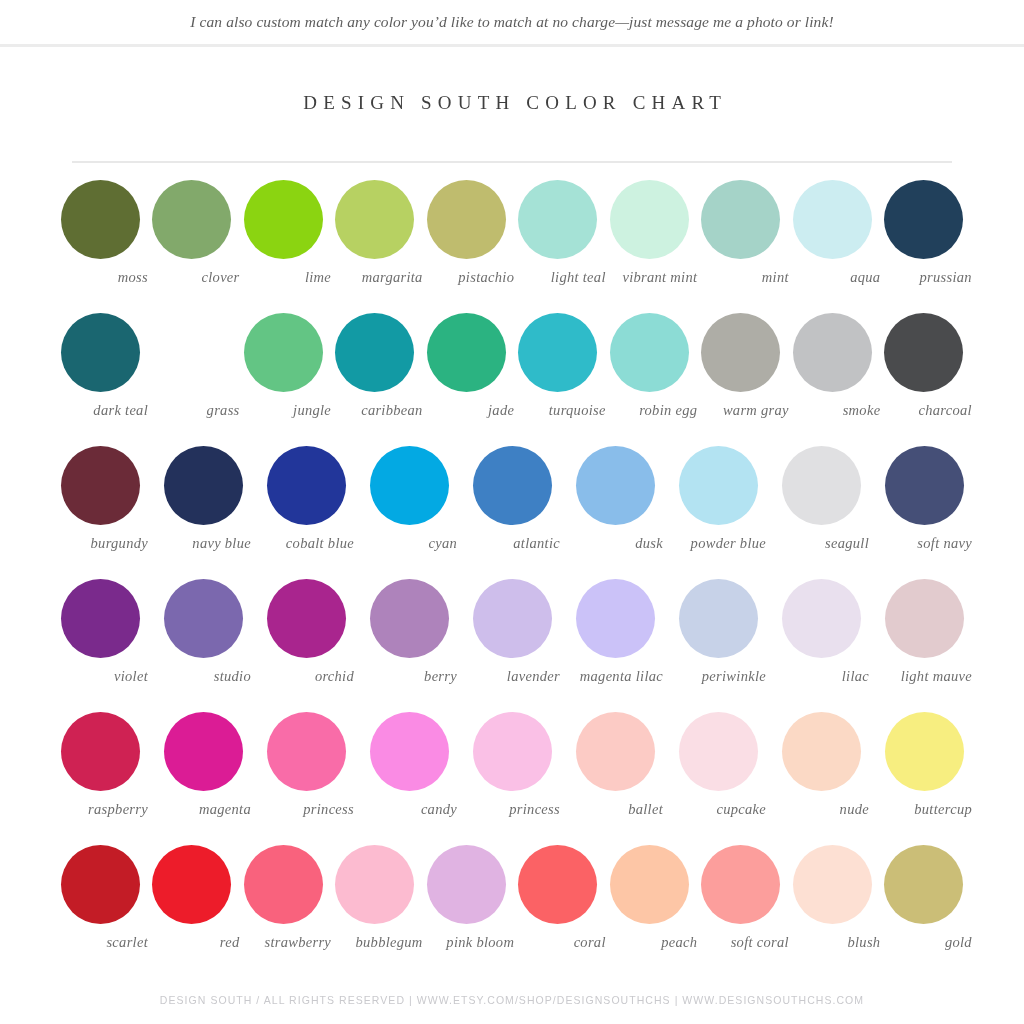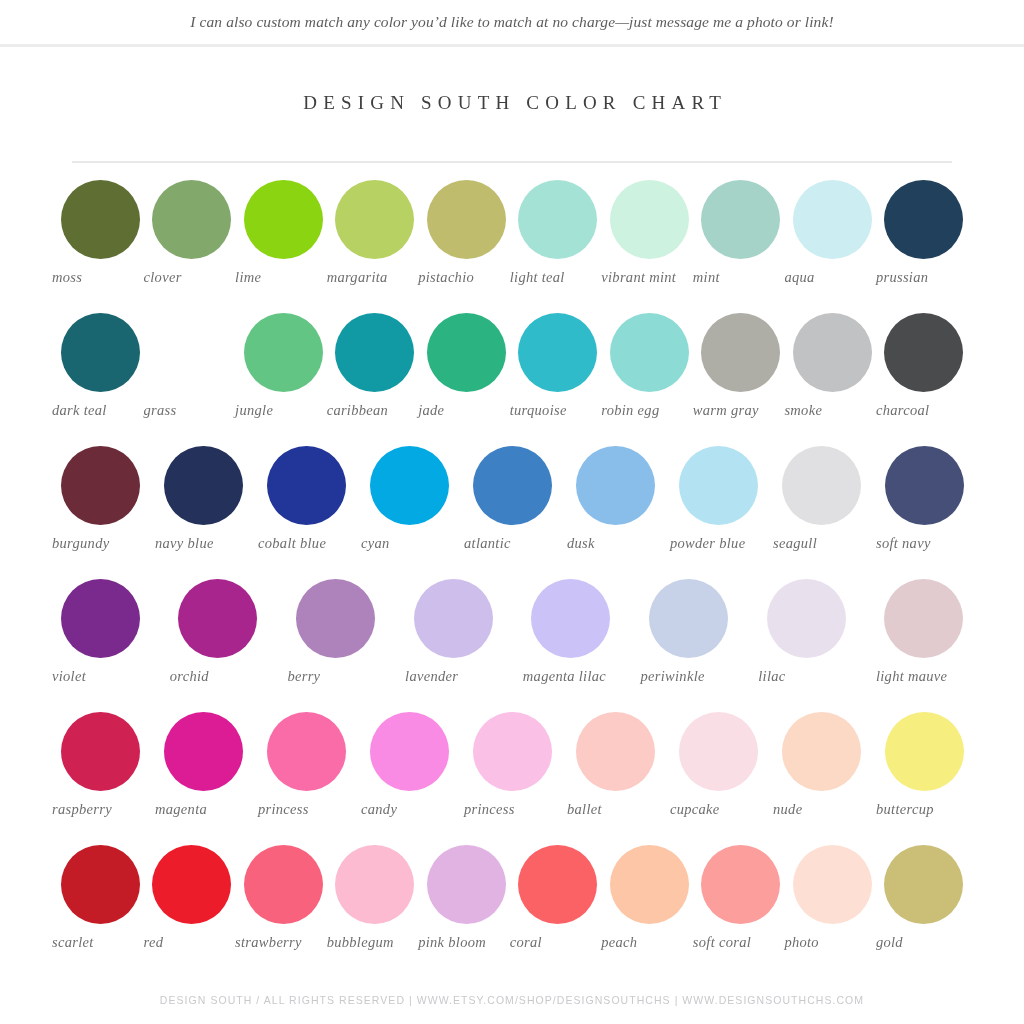--- a/index.html
+++ b/index.html
@@ -89,21 +89,21 @@
     flex: 0 0 auto;
   }
 
   .swatch-label {
     margin-top: 10px;
     font-family: "Liberation Serif", "DejaVu Serif", serif;
     font-style: italic;
     font-size: 14.5px;
     line-height: 17px;
     color: #6e6e6e;
-    text-align: left;
+    text-align: right;
     letter-spacing: 0.3px;
     width: 96px;
   }
 
   
   .footer {
     position: absolute;
     bottom: 16px;
     left: 0;
     width: 100%;
@@ -252,20 +252,24 @@
         <div class="swatch-dot" style="background: rgb(69, 79, 119);"></div>
         <div class="swatch-label">soft navy</div>
       </div>
     </div>
     <div class="swatch-row">
       <div class="swatch-cell">
         <div class="swatch-dot" style="background: rgb(122, 42, 140);"></div>
         <div class="swatch-label">violet</div>
       </div>
       <div class="swatch-cell">
+        <div class="swatch-dot" style="background: rgb(123, 104, 174);"></div>
+        <div class="swatch-label">studio</div>
+      </div>
+      <div class="swatch-cell">
         <div class="swatch-dot" style="background: rgb(169, 37, 142);"></div>
         <div class="swatch-label">orchid</div>
       </div>
       <div class="swatch-cell">
         <div class="swatch-dot" style="background: rgb(174, 131, 187);"></div>
         <div class="swatch-label">berry</div>
       </div>
       <div class="swatch-cell">
         <div class="swatch-dot" style="background: rgb(206, 190, 235);"></div>
         <div class="swatch-label">lavender</div>
@@ -353,21 +357,21 @@
       <div class="swatch-cell">
         <div class="swatch-dot" style="background: rgb(253, 198, 166);"></div>
         <div class="swatch-label">peach</div>
       </div>
       <div class="swatch-cell">
         <div class="swatch-dot" style="background: rgb(252, 158, 156);"></div>
         <div class="swatch-label">soft coral</div>
       </div>
       <div class="swatch-cell">
         <div class="swatch-dot" style="background: rgb(253, 224, 211);"></div>
-        <div class="swatch-label">photo</div>
+        <div class="swatch-label">blush</div>
       </div>
       <div class="swatch-cell">
         <div class="swatch-dot" style="background: rgb(203, 190, 119);"></div>
         <div class="swatch-label">gold</div>
       </div>
     </div>
   </div>
 
 <div class="footer">
   <span class="footer-text">DESIGN SOUTH / ALL RIGHTS RESERVED  |  WWW.ETSY.COM/SHOP/DESIGNSOUTHCHS  |  WWW.DESIGNSOUTHCHS.COM</span>

